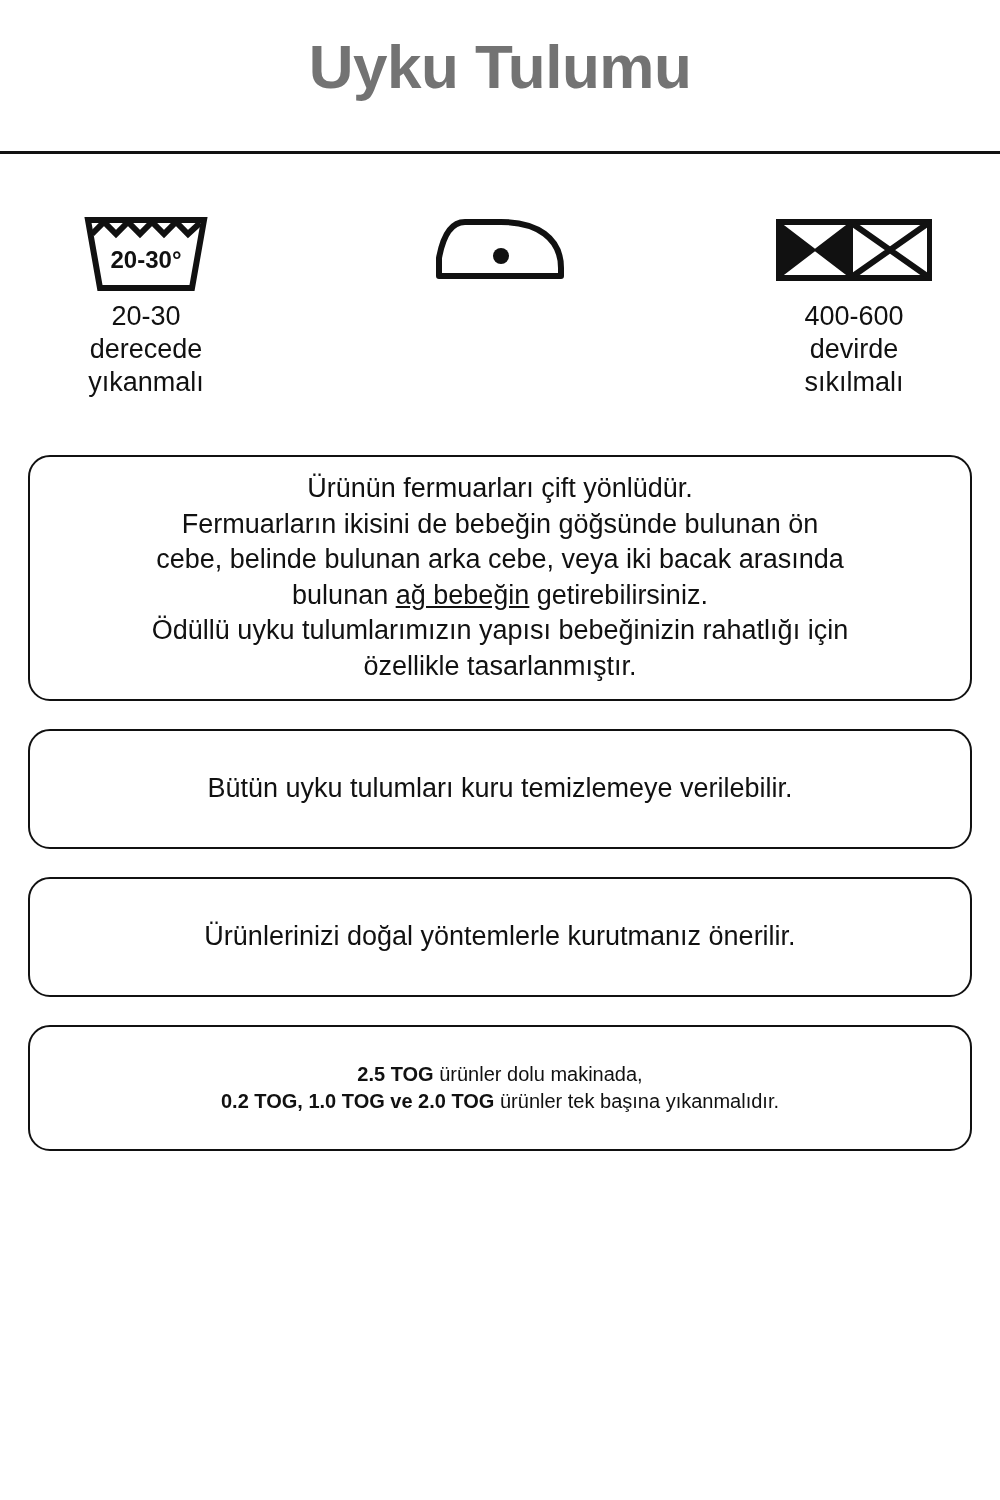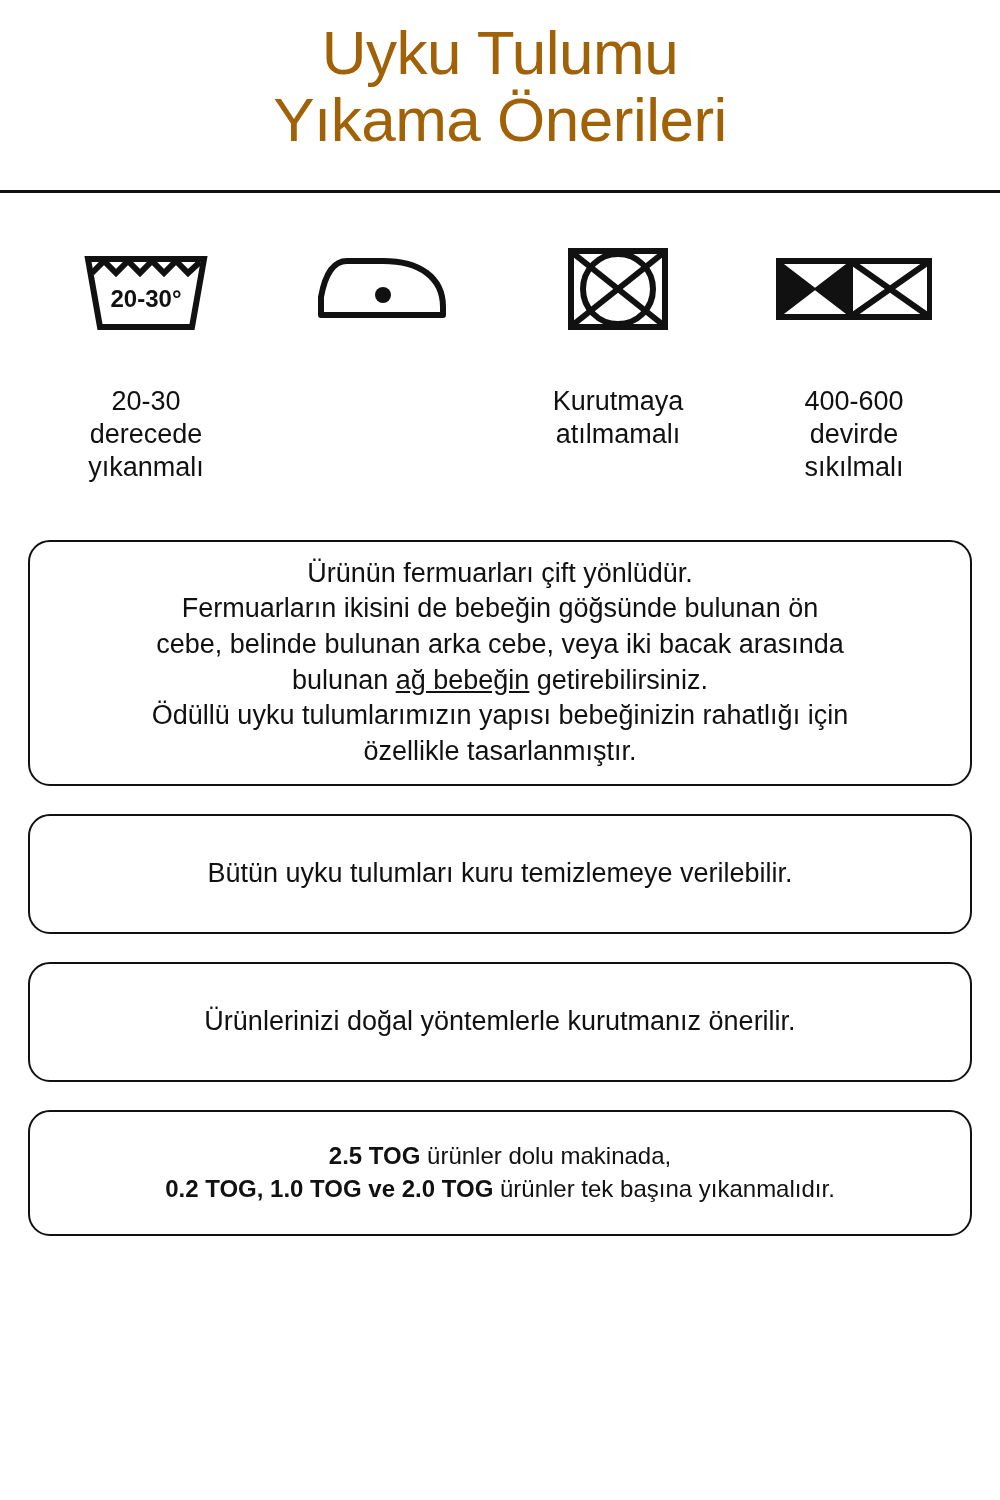--- a/index.html
+++ b/index.html
@@ -15,26 +15,26 @@
     overflow: hidden;
     position: relative;
   }
 
   
   .header {
     padding: 18px 0 12px 0;
     text-align: center;
   }
   .header h1 {
-    margin: 2px;
+    margin: 16px;
     font-size: 62px;
     line-height: 1.08;
-    font-weight: 400;
+    font-weight: 700;
     letter-spacing: -0.5px;
-    color: #a16207;
+    color: #737373;
   }
   .header .line2 {
     display: block;
   }
   .divider {
     width: 100%;
     height: 3px;
     background: #111111;
     margin-top: 22px;
   }
@@ -45,21 +45,20 @@
     justify-content: space-between;
     align-items: flex-start;
     padding: 42px 30px 0 30px;
     box-sizing: border-box;
   }
   .icon-cell {
     width: 232px;
     display: flex;
     flex-direction: column;
     align-items: center;
-    gap: 46px;
   }
   .icon-art {
     height: 104px;
     display: flex;
     align-items: center;
     justify-content: center;
   }
   .icon-caption {
     text-align: center;
     font-size: 27px;
@@ -93,29 +92,28 @@
     white-space: pre-line;
   }
   .box-1 { height: 246px; }
   .box-2 { height: 136px; }
   .box-3 { height: 120px; }
   .box-4 { height: 120px; }
   .box-5 { height: 126px; margin-bottom: 0; }
 
   .underline-word { text-decoration: underline; }
   .bold { font-weight: 700; }
-  .box-5 p { font-size: 24px; line-height: 1.35; }
+  .box-5 p { font-size: 20px; line-height: 1.35; }
 </style>
 </head>
 <body>
 
 <div class="header">
   <h1>
     <span>Uyku Tulumu</span>
-    <span class="line2">Yıkama Önerileri</span>
   </h1>
 </div>
 <div class="divider"></div>
 
 <div class="icon-row">
 
   <div class="icon-cell">
     <div class="icon-art">
       <svg width="140" height="100" viewBox="0 0 140 100" aria-hidden="true">
         <path d="M12 22 L128 22 L116 90 L24 90 Z" fill="none" stroke="#111" stroke-width="6"></path>
@@ -130,32 +128,20 @@
 
   <div class="icon-cell">
     <div class="icon-art">
       <svg width="150" height="100" viewBox="0 0 150 100" aria-hidden="true">
         <path d="M14 78 L136 78 L136 70 C136 40 112 24 76 24 L40 24 C26 24 18 38 14 60 Z" fill="none" stroke="#111" stroke-width="6" stroke-linejoin="round"></path>
         <circle cx="76" cy="58" r="8" fill="#111"></circle>
       </svg>
     </div>
   </div>
 
-  <div class="icon-cell">
-    <div class="icon-art">
-      <svg width="110" height="100" viewBox="0 0 110 100" aria-hidden="true">
-        <rect x="8" y="14" width="94" height="76" fill="none" stroke="#111" stroke-width="6"></rect>
-        <circle cx="55" cy="52" r="35" fill="none" stroke="#111" stroke-width="6"></circle>
-        <line x1="11" y1="17" x2="99" y2="87" stroke="#111" stroke-width="6"></line>
-        <line x1="99" y1="17" x2="11" y2="87" stroke="#111" stroke-width="6"></line>
-      </svg>
-    </div>
-    <div class="icon-caption">Kurutmaya
-atılmamalı</div>
-  </div>
 
   <div class="icon-cell">
     <div class="icon-art">
       <svg width="166" height="100" viewBox="0 0 166 100" aria-hidden="true">
         <path d="M8 24 L80 24 L80 80 L8 80 Z" fill="none" stroke="#111" stroke-width="6"></path>
         <path d="M80 24 L158 24 L158 80 L80 80 Z" fill="none" stroke="#111" stroke-width="6"></path>
         <path d="M8 24 L80 80 M80 24 L8 80" stroke="#111" stroke-width="0"></path>
         <path d="M10 26 L78 78 L78 26 L10 78 Z" fill="#111" stroke="#111" stroke-width="2"></path>
         <path d="M82 26 L156 78 L156 26 L82 78 Z" fill="#ffffff" stroke="#111" stroke-width="0"></path>
         <path d="M82 26 L156 78 M156 26 L82 78" stroke="#111" stroke-width="6"></path>

